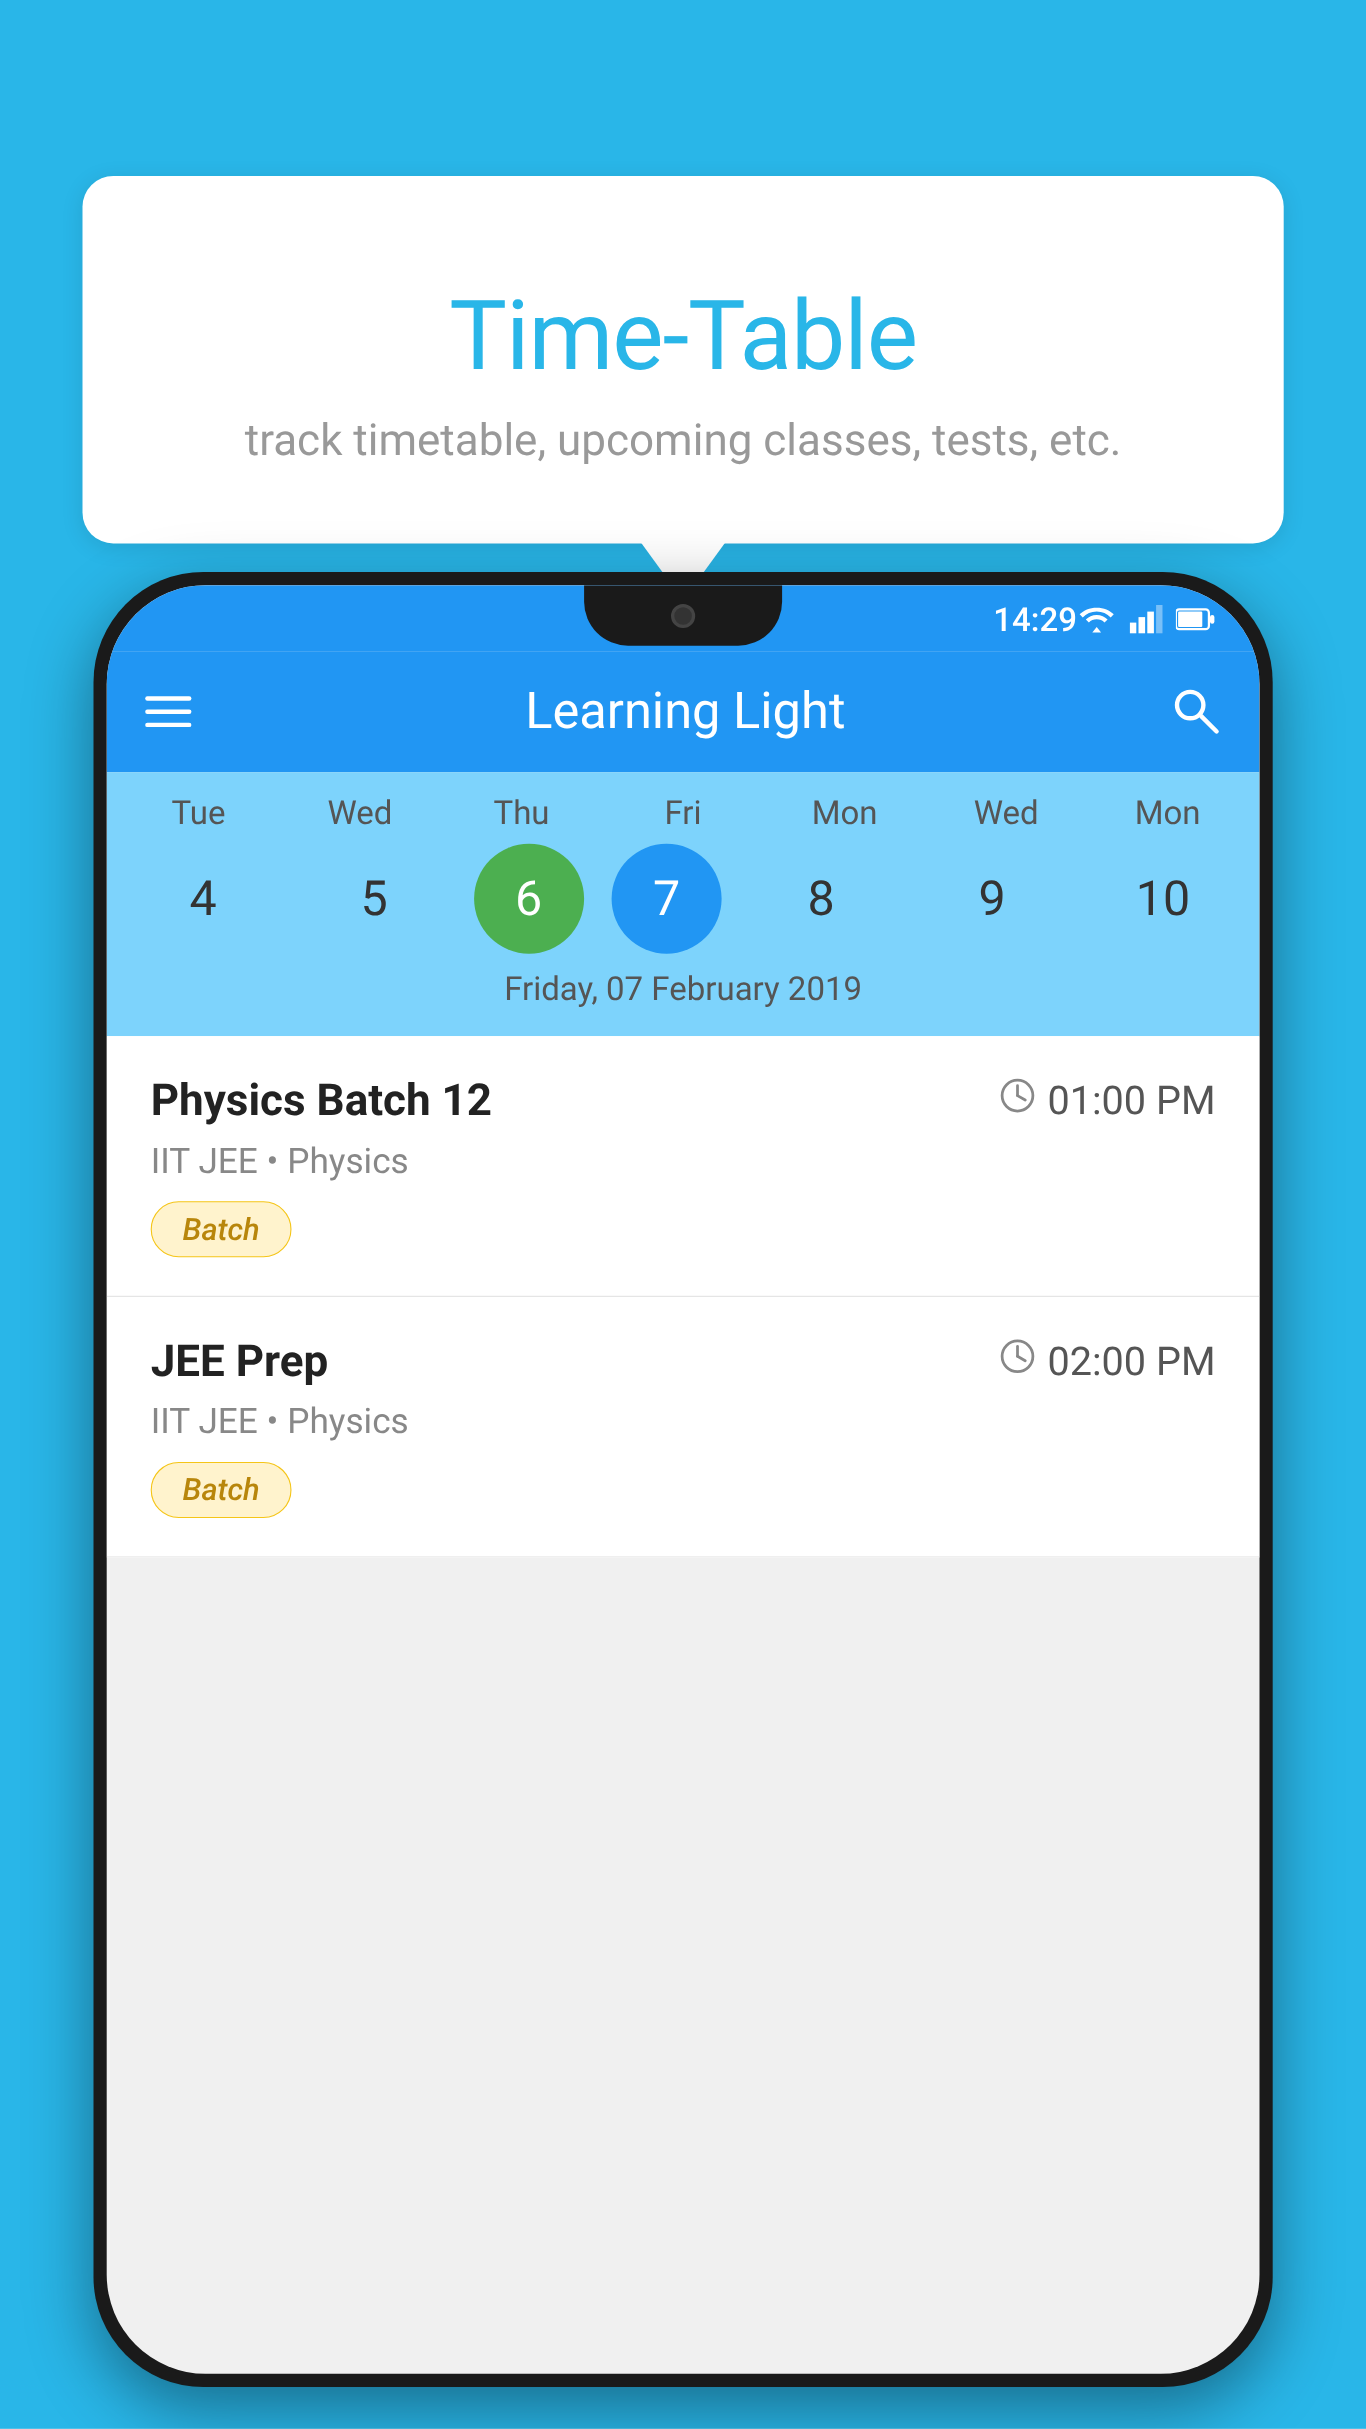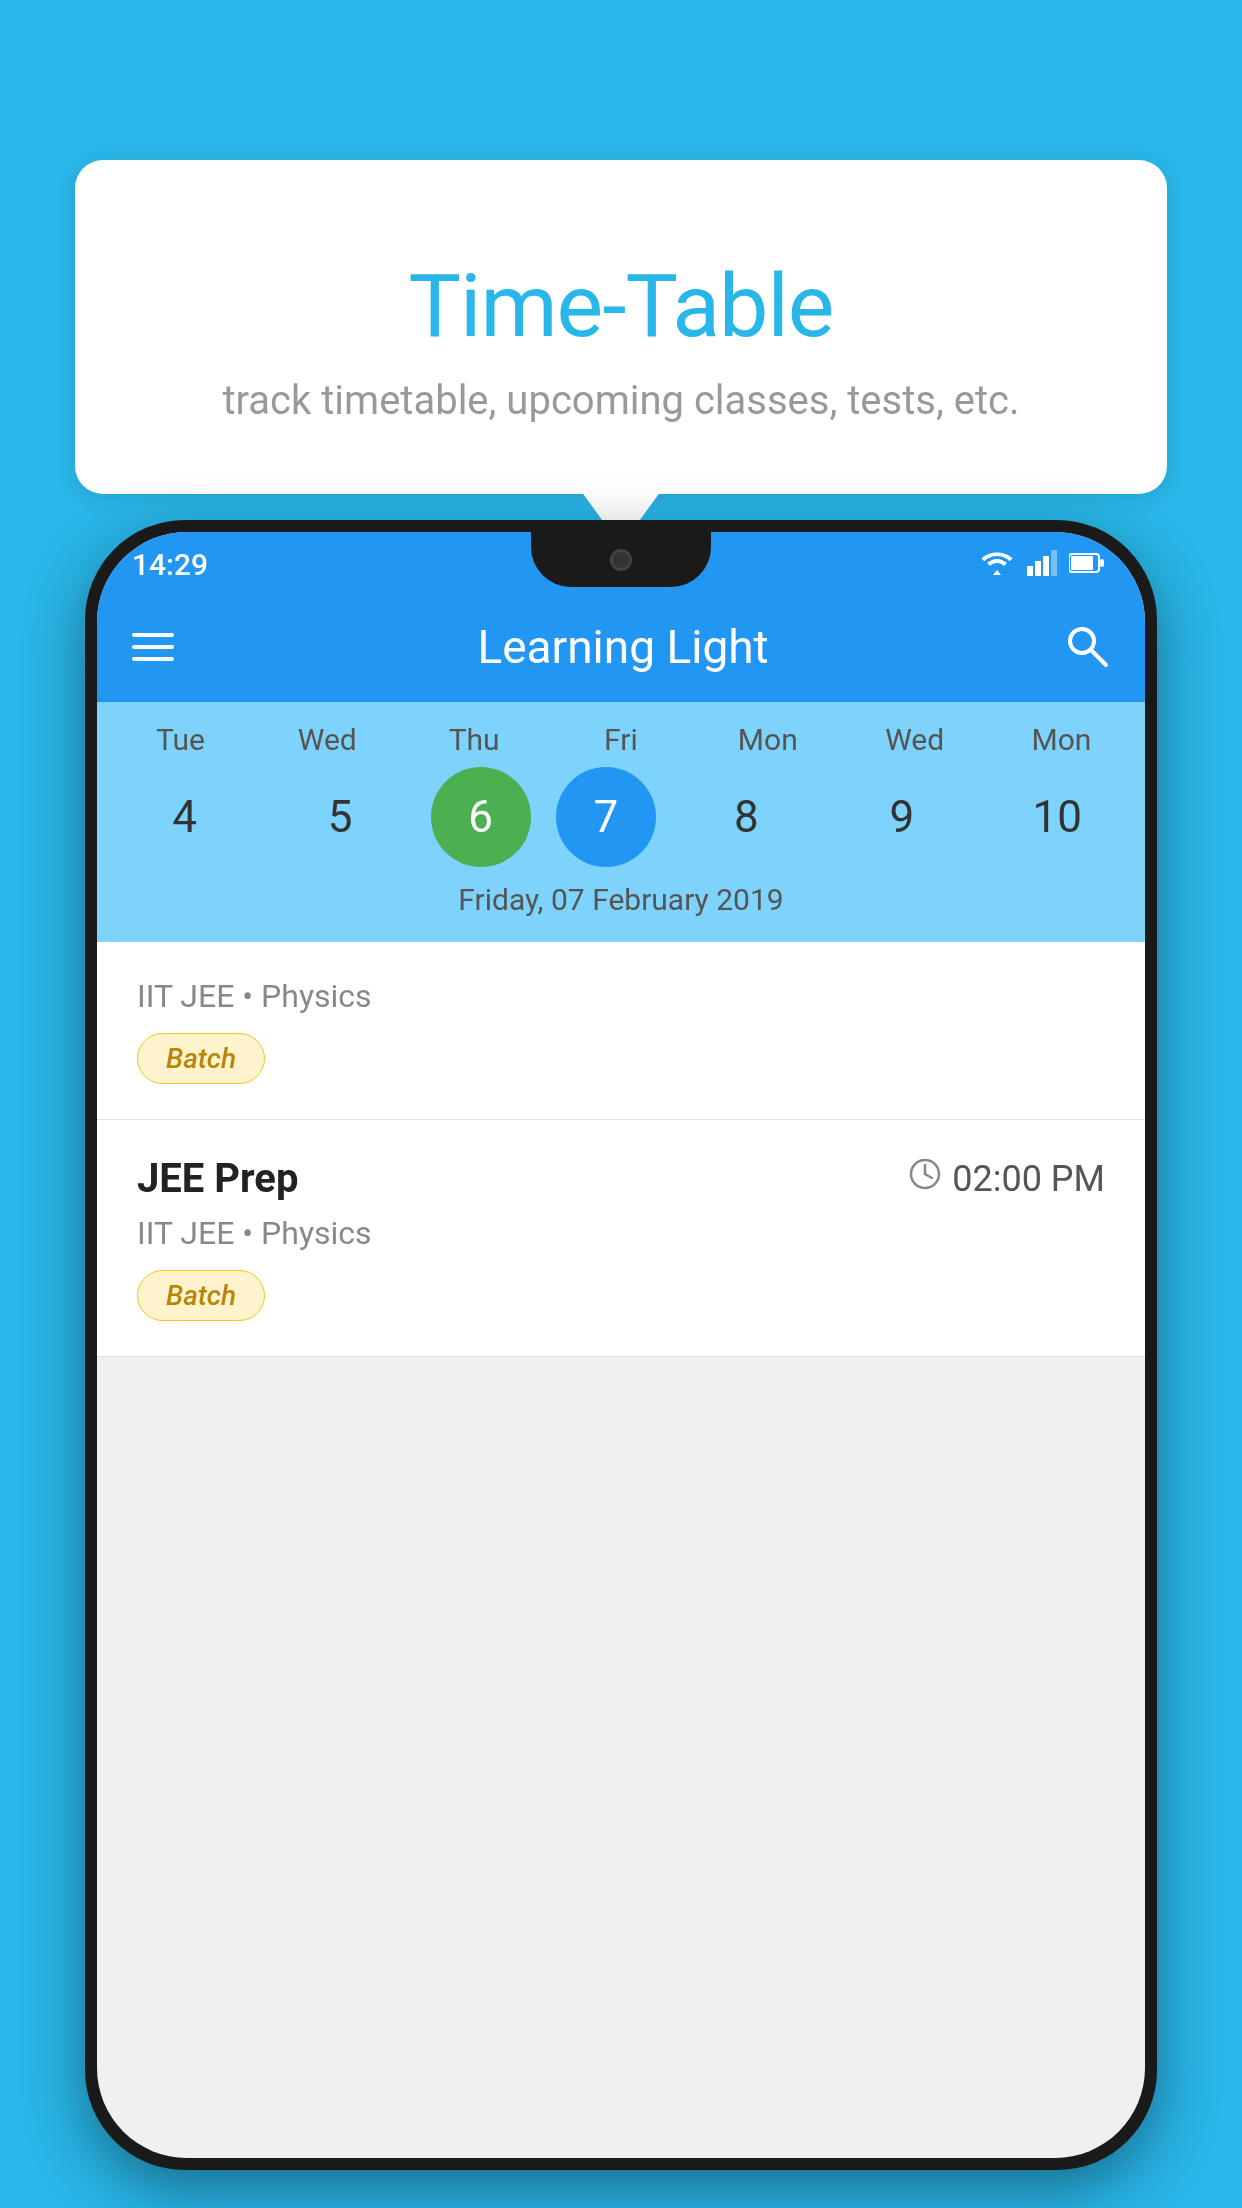--- a/index.html
+++ b/index.html
@@ -99,21 +99,21 @@
       border-radius: 50%;
       border: 3px solid #444;
     }
 
     
     .status-bar {
       background: #2196F3;
       height: 60px;
       display: flex;
       align-items: center;
-      justify-content: space-between;
+      justify-content: flex-end;
       padding: 0 40px 0 35px;
       padding-top: 5px;
     }
 
     .status-time {
       color: white;
       font-size: 30px;
       font-weight: 500;
     }
 
@@ -348,20 +348,33 @@
         <div class="day-num">8</div>
         <div class="day-num">9</div>
         <div class="day-num">10</div>
       </div>
       <div class="selected-date">Friday, 07 February 2019</div>
     </div>
 
     <div class="schedule-list">
 
       <div class="schedule-item">
+        <div class="item-header">
+          <div class="item-title">Physics Batch 12</div>
+          <div class="item-time">
+            <span>
+              <svg width="34" height="34" viewBox="0 0 34 34" fill="none">
+                <circle cx="17" cy="17" r="14" stroke="#888" stroke-width="2.5"></circle>
+                <line x1="17" y1="8" x2="17" y2="17" stroke="#888" stroke-width="2.5" stroke-linecap="round"></line>
+                <line x1="17" y1="17" x2="24" y2="21" stroke="#888" stroke-width="2.5" stroke-linecap="round"></line>
+              </svg>
+            </span>
+            <span>01:00 PM</span>
+          </div>
+        </div>
         <div class="item-subtitle">IIT JEE • Physics</div>
         <span class="batch-badge">Batch</span>
       </div>
 
       <div class="schedule-item">
         <div class="item-header">
           <div class="item-title">JEE Prep</div>
           <div class="item-time">
             <span>
               <svg width="34" height="34" viewBox="0 0 34 34" fill="none">

